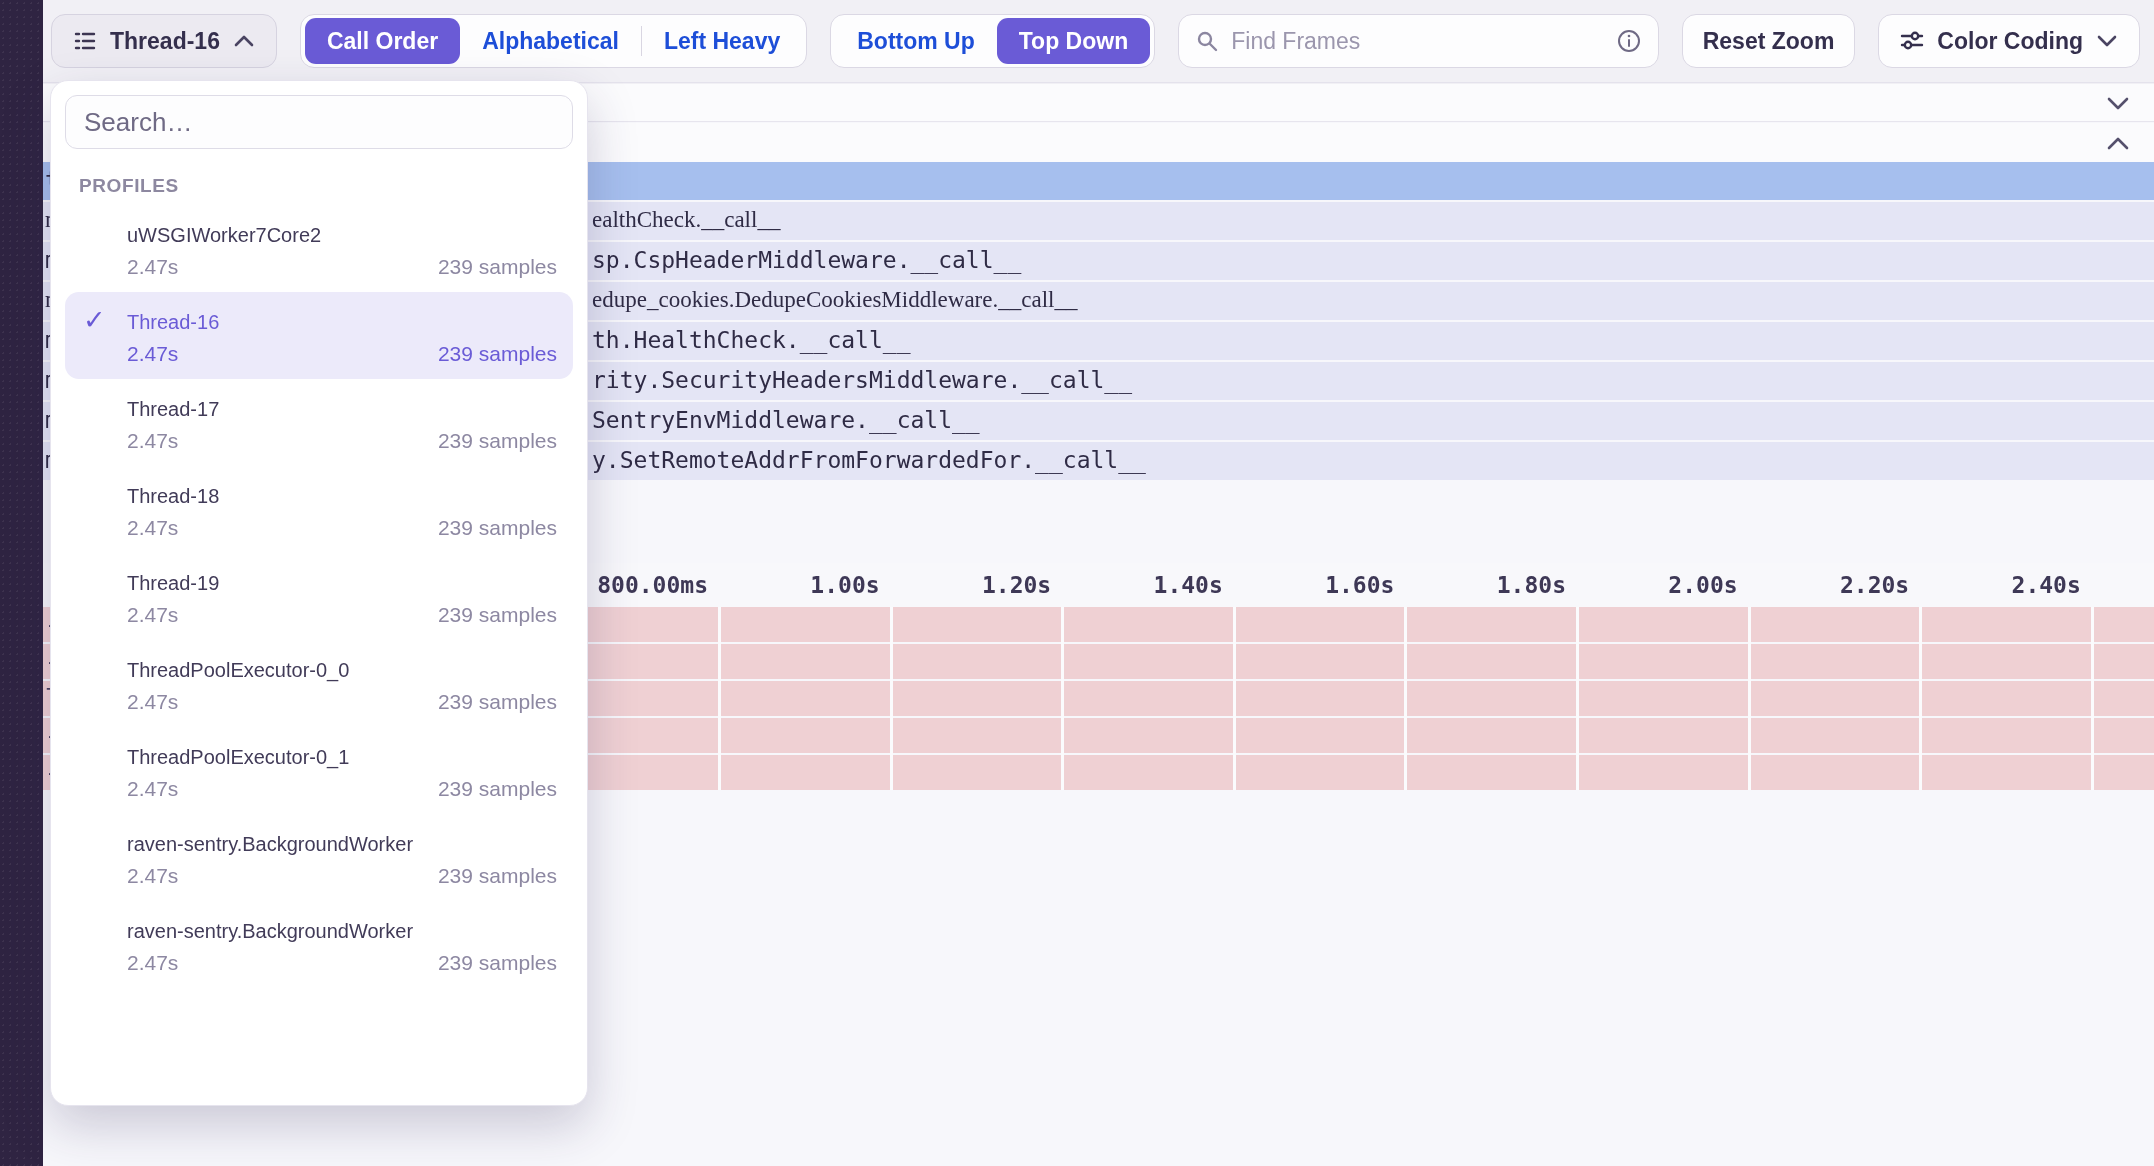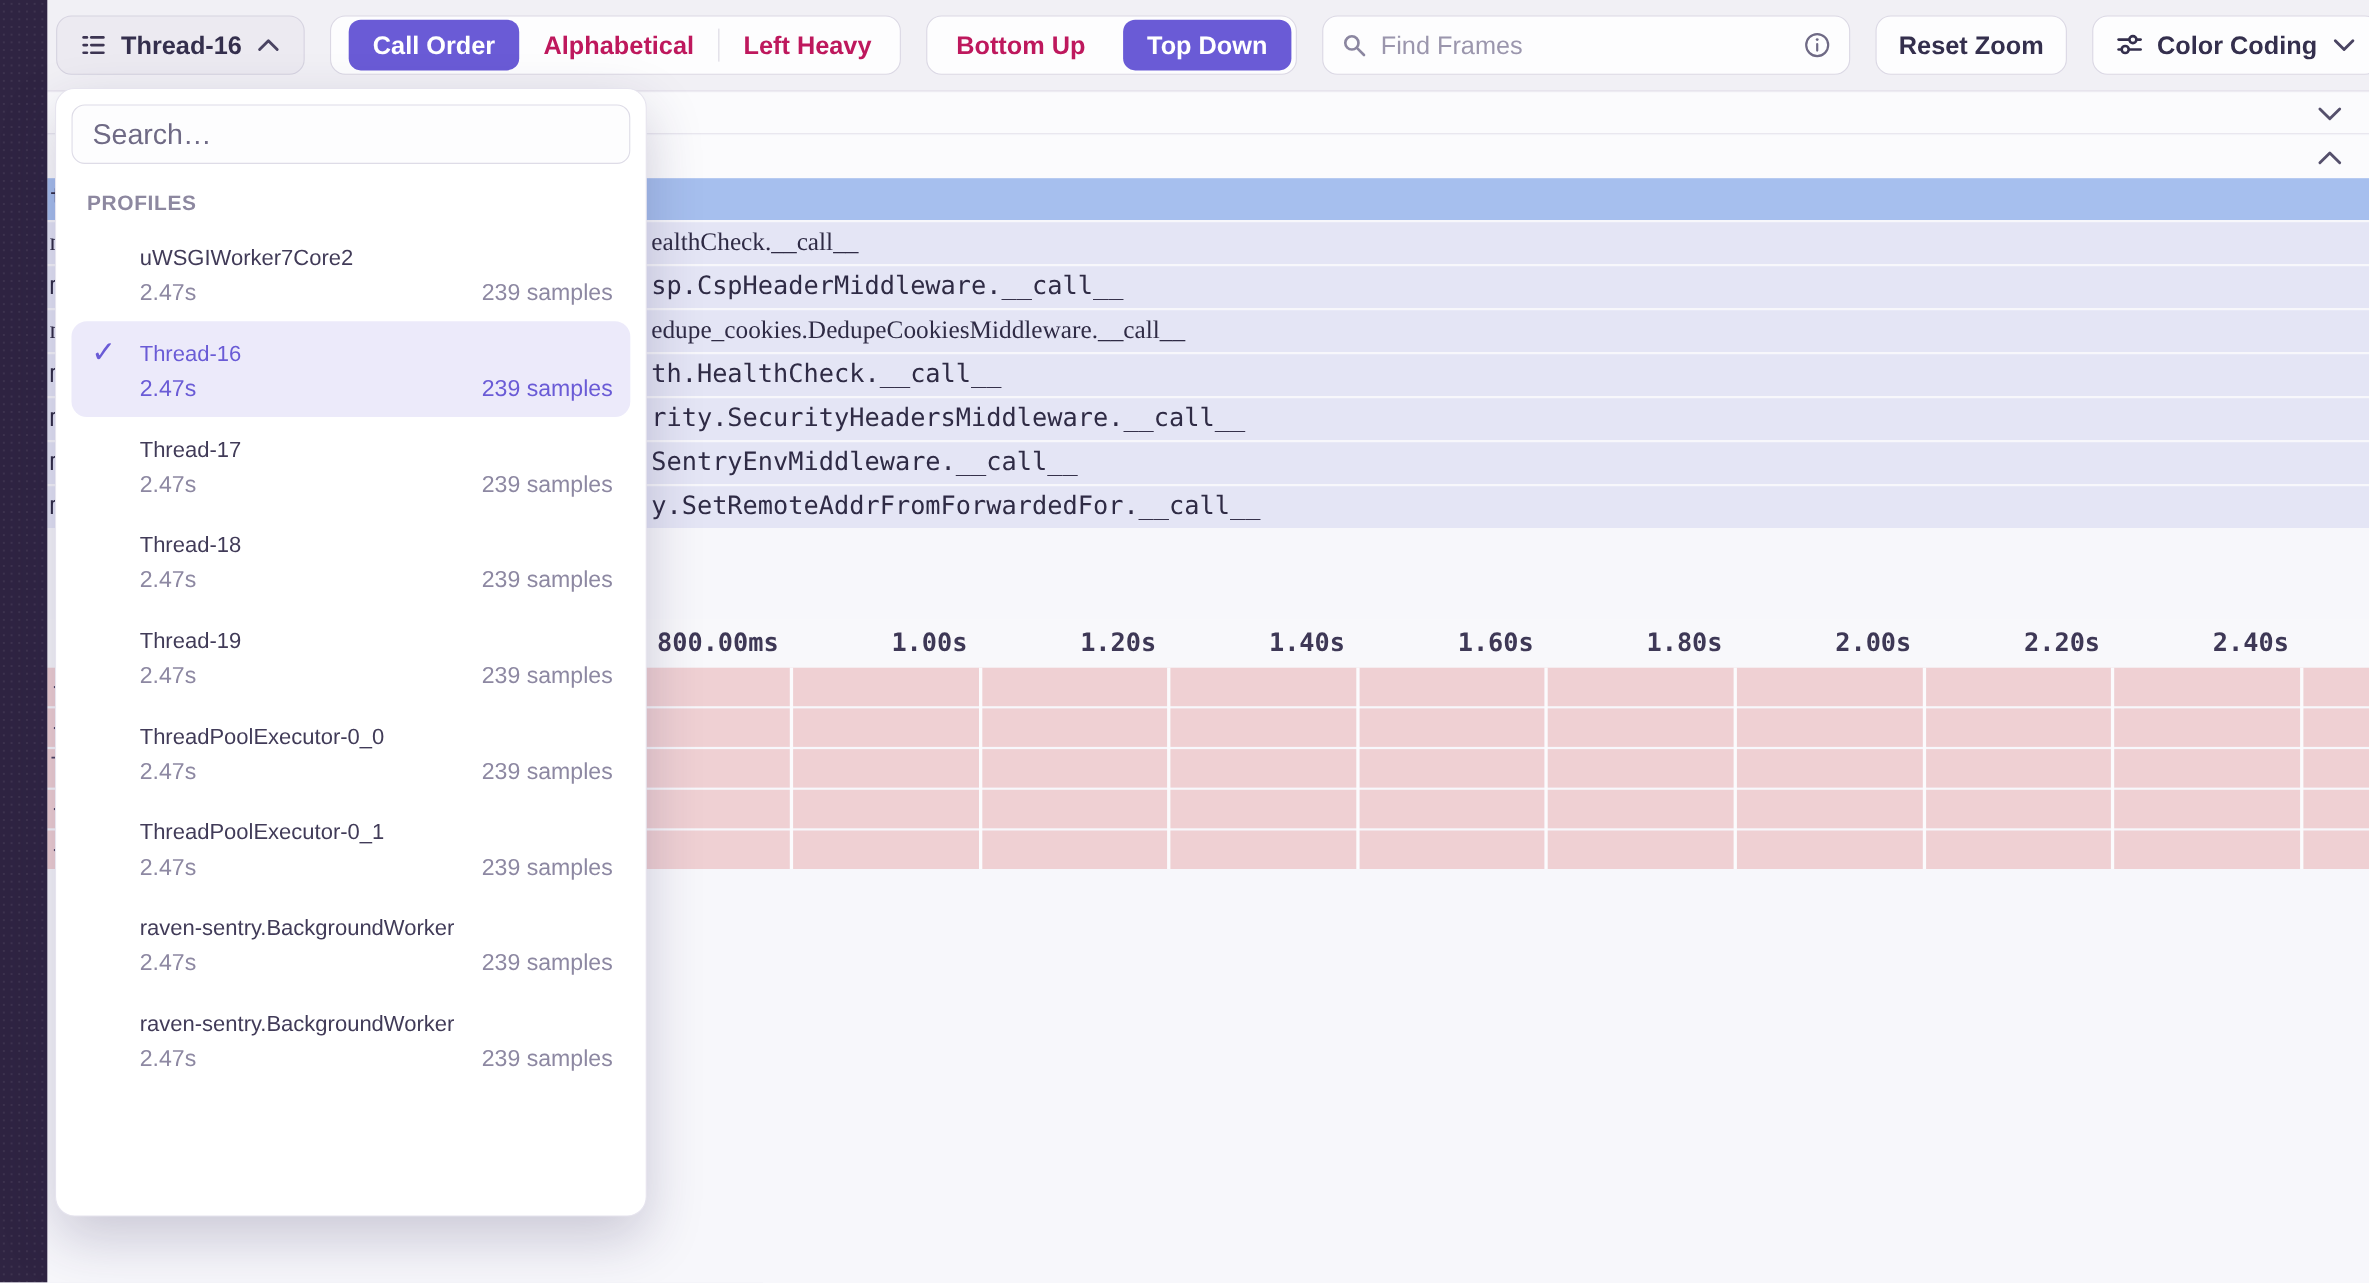--- a/index.html
+++ b/index.html
@@ -21,23 +21,23 @@
 
   .tb-btn { height:54px; display:flex; align-items:center; gap:12px;
     background:#fdfdfe; border:1px solid #dbd8e4; border-radius:14px;
     padding:0 20px; font-size:23px; font-weight:700; color:#342f4d; cursor:pointer;
     white-space:nowrap; }
   .tb-btn.gray { background:#eceaf1; border-color:#d6d3e0; }
 
   .seg-group { height:54px; display:flex; align-items:center;
     background:#fdfdfe; border:1px solid #dbd8e4; border-radius:14px; padding:0 4px; }
   .seg { height:46px; display:flex; align-items:center; padding:0 22px;
-    font-size:23px; font-weight:700; color:#be185d; border-radius:11px; cursor:pointer;
+    font-size:23px; font-weight:700; color:#1d4ed8; border-radius:11px; cursor:pointer;
     white-space:nowrap; }
-  .seg.selected { background:#6a5bd6; color:#ffffff;margin-left:12px; }
+  .seg.selected { background:#6a5bd6; color:#ffffff; }
   .seg-divider { width:1px; height:30px; background:#d9d6e2; }
 
   .search-box { height:54px; flex:1 1 auto; min-width:480px; display:flex; align-items:center;
     gap:12px; background:#fdfdfe; border:1px solid #dbd8e4; border-radius:14px; padding:0 16px; }
   .search-box input { flex:1; border:none; outline:none; background:transparent;
     font-size:23px; color:#342f4d; font-family:Liberation Sans, sans-serif; }
   .search-box input::placeholder { color:#9b96ad; }
 
   .icon { display:inline-flex; align-items:center; justify-content:center; flex:0 0 auto; }
 

